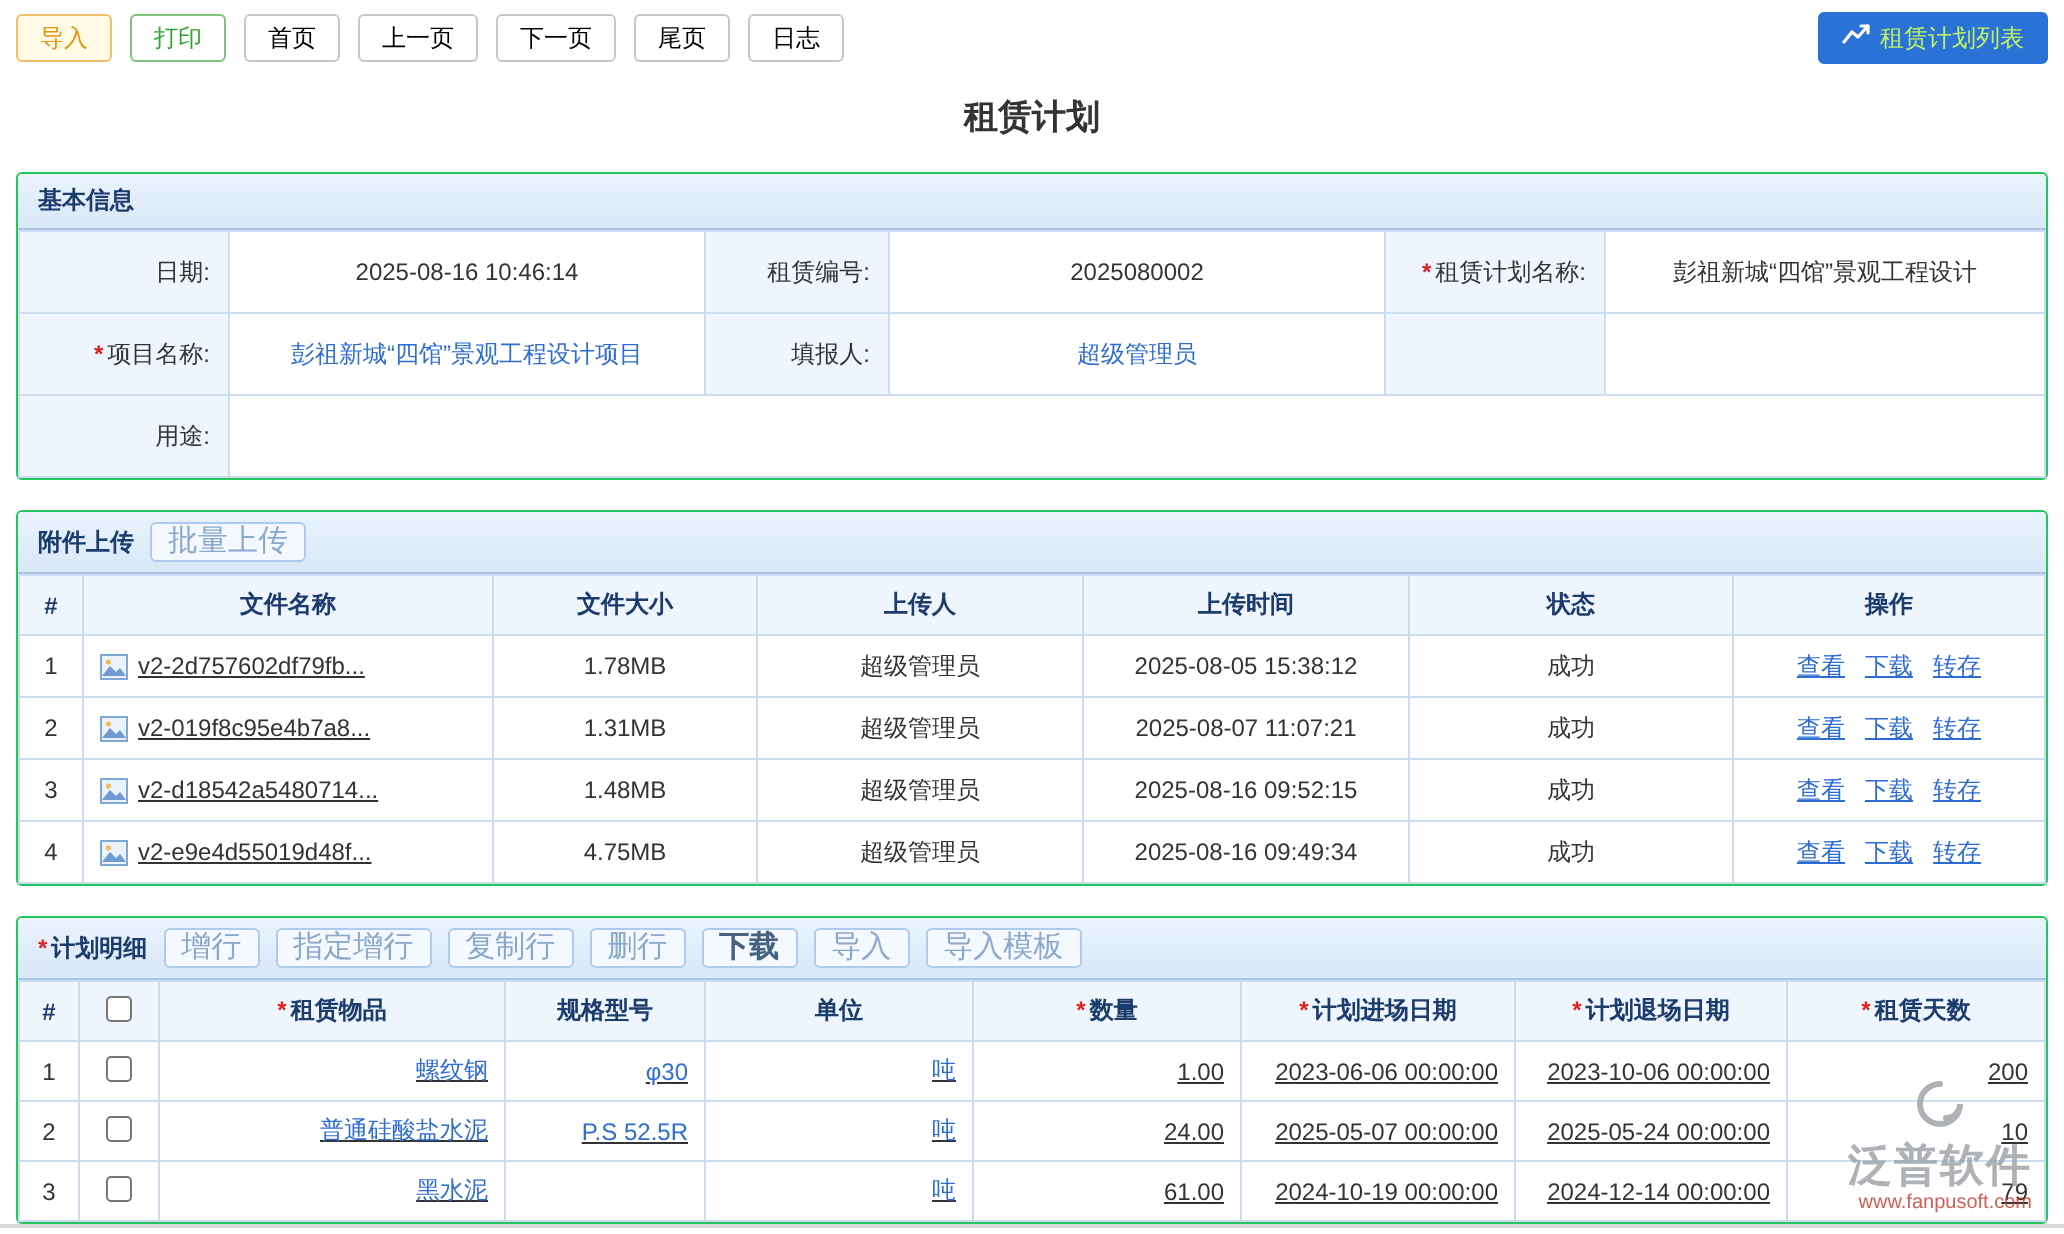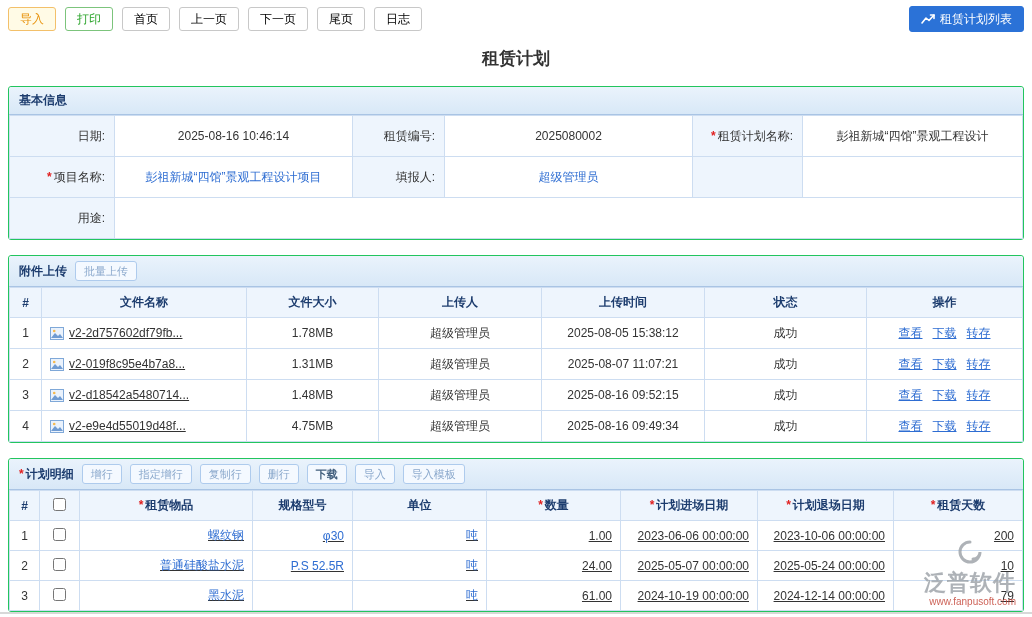--- a/index.html
+++ b/index.html
@@ -15,35 +15,35 @@
   
   .toolbar { display:flex; align-items:center; gap:9px; padding:6px 8px 2px 8px; }
   .btn {
     font-size:12px; padding:3px 11px; border-radius:3px; background:#fff;
     border:1px solid #c8c8c8; cursor:pointer; font-family:inherit; line-height:16px;
   }
   .btn.import { color:#e8930c; border-color:#f3c06a; background:#fffbe6; }
   .btn.print  { color:#2ea52e; border-color:#7cc47c; }
   .btn.plain  { color:#000000; }
   .btn.primary {
-    margin-left:auto; background:#2b72d7; border:1px solid #2b72d7; color:#ffffff;
-    display:flex; align-items:center; gap:5px; padding:4px 11px;
+    margin-left:auto; background:#2b72d7; border:1px solid #2b72d7; color:#bef264;
+    display:flex; gap:5px; padding:4px 11px;
   }
   
   h1.page-title { text-align:center; font-size:17px; font-weight:bold; color:#333; margin:13px 0 16px; }
   
   .panel { margin:0 8px 15px; border:1px solid #22c55e; border-radius:3px; background:#fff; }
   .panel-header {
     background:linear-gradient(#eaf3fc,#d8e8f7); border-bottom:1px solid #a9c4e4;
     padding:5px 10px; color:#1c3c6e; font-weight:bold; font-size:12px;
     display:flex; align-items:center; gap:8px; border-radius:3px 3px 0 0;
   }
   .req { color:#e02020; margin-right:2px; font-weight:bold; }
   .mini-btn {
-    font-size:11px; color:#8aa8cc; background:#f4f9ff; border:1px solid #aecbed;
+    font-size:15px; color:#8aa8cc; background:#f4f9ff; border:1px solid #aecbed;
     border-radius:3px; padding:2px 8px; cursor:pointer; font-weight:normal; font-family:inherit; line-height:14px;
   }
   .mini-btn.strong { color:#44617f; font-weight:bold; }
   
   table { border-collapse:collapse; width:100%; table-layout:fixed; }
   td, th { border:1px solid #cdddf1; font-size:12px; overflow:hidden; white-space:nowrap; }
   .form-table td { height:41px; padding:0 9px; }
   .form-table td.label { background:#eef5fd; text-align:right; color:#333; }
   .form-table td.value { background:#fff; text-align:center; }
   .data-table th { background:#eef5fd; color:#1c3c6e; font-weight:bold; height:30px; text-align:center; }

